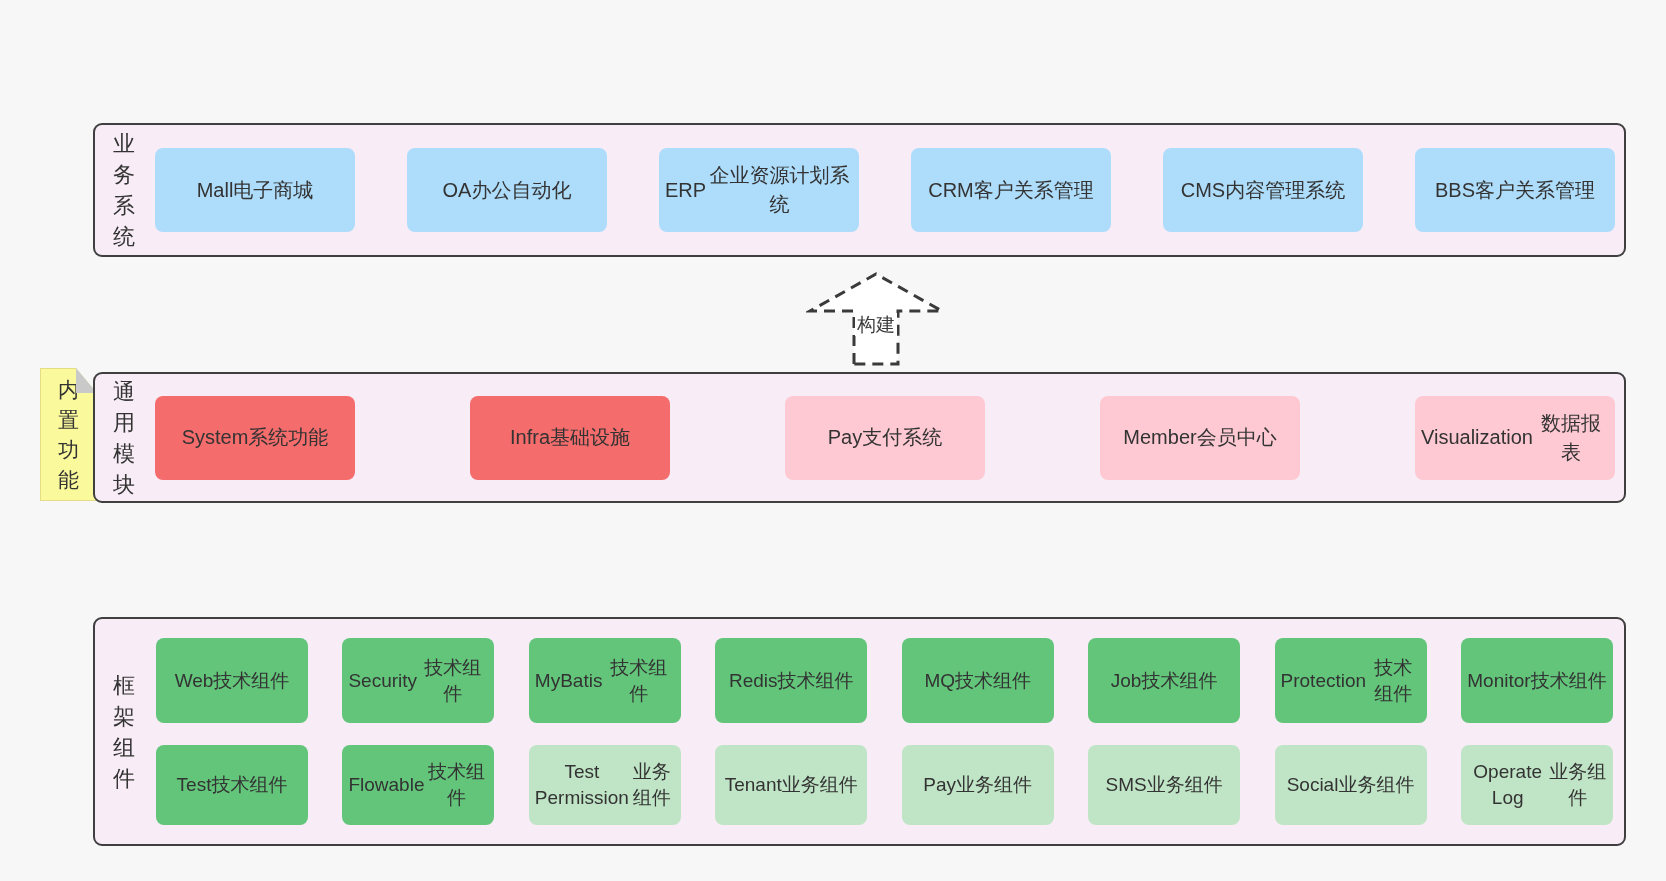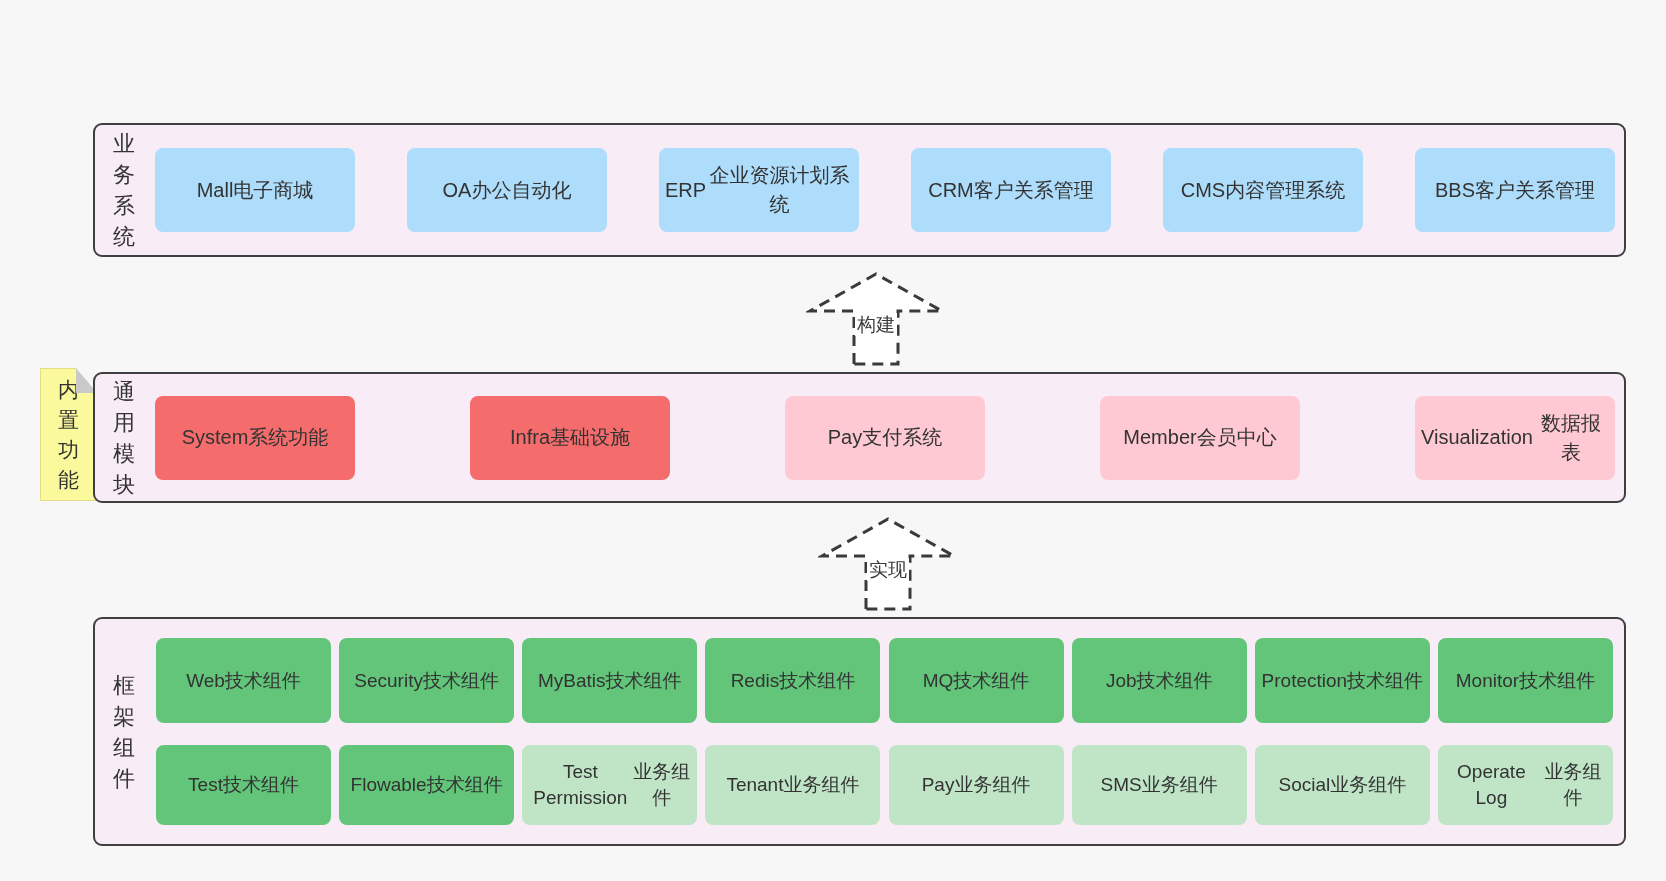--- a/index.html
+++ b/index.html
@@ -24,21 +24,21 @@
   .boxes{position:absolute;left:60px;top:0;bottom:0;width:1460px;
          display:flex;align-items:center;justify-content:space-between;}
   .boxes3{position:absolute;left:61px;top:0;bottom:0;width:1457px;
           display:flex;flex-direction:column;justify-content:center;gap:22px;}
   .brow{display:flex;justify-content:space-between;}
 
   .box{box-sizing:border-box;border-radius:8px;padding:0 6px;
        display:flex;flex-direction:row;align-items:center;justify-content:center;
        text-align:center;}
   .panel1 .box,.panel2 .box{width:200px;height:84px;font-size:20px;line-height:29px;}
-  .panel3 .box{width:175px;font-size:19px;line-height:26px;}
+  .panel3 .box{width:152px;font-size:19px;line-height:26px;}
   .panel3 .brow1 .box{height:85px;}
   .panel3 .brow2 .box{height:80px;}
 
   .blue{background:var(--blue,#aedcfb);}
   .red{background:var(--red,#f56c6c);}
   .pink{background:var(--pink,#fec9d2);}
   .green{background:var(--green,#62c57a);}
   .lightgreen{background:var(--lightgreen,#c0e5c6);}
 
   
@@ -135,26 +135,20 @@
         <span>Member</span>
         <span>会员中心</span>
       </div>
       <div class="box pink">
         <span>Visualization</span>
         <span>数据报表</span>
       </div>
     </div>
   </div>
 
-  <div class="arrow arrow2">
-    <svg viewBox="0 0 140 97">
-      <path d="M48 94 L48 41 L4 41 L70 4 L136 41 L92 41 L92 94 Z" fill="#ffffff" stroke="#3a3a3a" stroke-width="3" stroke-dasharray="11 7"></path>
-    </svg>
-    <div class="alabel"><i>实现</i></div>
-  </div>
 
   <div class="panel panel3">
     <div class="vlabel">
       <span>框架组件</span>
     </div>
     <div class="boxes3">
       <div class="brow brow1">
         <div class="box green">
           <span>Web</span>
           <span>技术组件</span>

